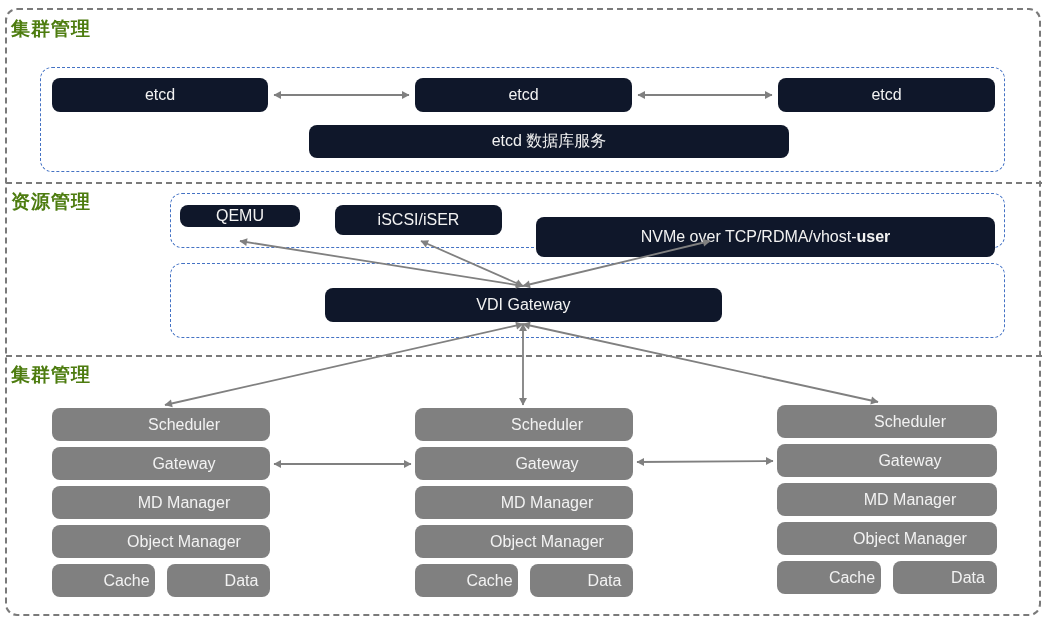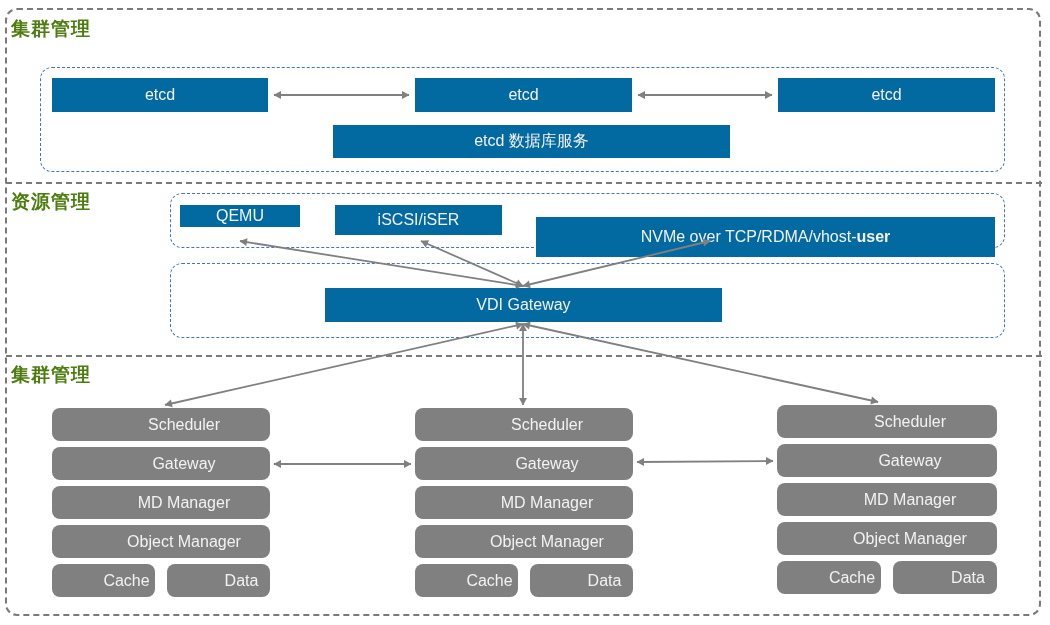--- a/index.html
+++ b/index.html
@@ -17,21 +17,21 @@
   }
   .section-title{
     position:absolute;font-size:19px;font-weight:bold;color:#4d7c0f;
     letter-spacing:1px;
   }
   .blue-box{
     position:absolute;border:1.5px dashed #4472c4;border-radius:12px;
     box-sizing:border-box;background:transparent;
   }
   .node{
-    position:absolute;background:#0369a1;border-radius:0;
+    position:absolute;background:#0f172a;border-radius:8px;
     color:#f2f2f2;font-size:16px;font-weight:normal;
     display:flex;align-items:center;justify-content:center;
     box-sizing:border-box;white-space:nowrap;
   }
   .stack{position:absolute;width:218px;}
   .stack .row{
     position:relative;background:#808080;border-radius:8px;color:#f2f2f2;
     font-size:16px;height:33px;display:flex;align-items:center;
     justify-content:center;margin-bottom:6px;box-sizing:border-box;padding-left:46px;
   }
@@ -50,21 +50,21 @@
   <div class="separator" style="top:355px"></div>
 
   <div class="section-title" style="left:11px;top:16px">集群管理</div>
   <div class="section-title" style="left:11px;top:189px">资源管理</div>
   <div class="section-title" style="left:11px;top:362px">集群管理</div>
 
   <div class="blue-box" style="left:40px;top:67px;width:965px;height:105px"></div>
   <div class="node" style="left:52px;top:78px;width:216px;height:34px">etcd</div>
   <div class="node" style="left:415px;top:78px;width:217px;height:34px">etcd</div>
   <div class="node" style="left:778px;top:78px;width:217px;height:34px">etcd</div>
-  <div class="node" style="left:333px;top:125px;width:397px;height:33px">etcd 数据库服务</div>
+  <div class="node" style="left:309px;top:125px;width:480px;height:33px">etcd 数据库服务</div>
 
   <div class="blue-box" style="left:170px;top:193px;width:835px;height:55px"></div>
   <div class="node" style="left:180px;top:205px;width:120px;height:22px">QEMU</div>
   <div class="node" style="left:335px;top:205px;width:167px;height:30px">iSCSI/iSER</div>
   <div class="node" style="left:536px;top:217px;width:459px;height:40px">
     <span>NVMe over TCP/RDMA/vhost-</span>
       <span class="bold-part">user</span>
   </div>
   <div class="blue-box" style="left:170px;top:263px;width:835px;height:75px"></div>
   <div class="node" style="left:325px;top:288px;width:397px;height:34px">VDI Gateway</div>

